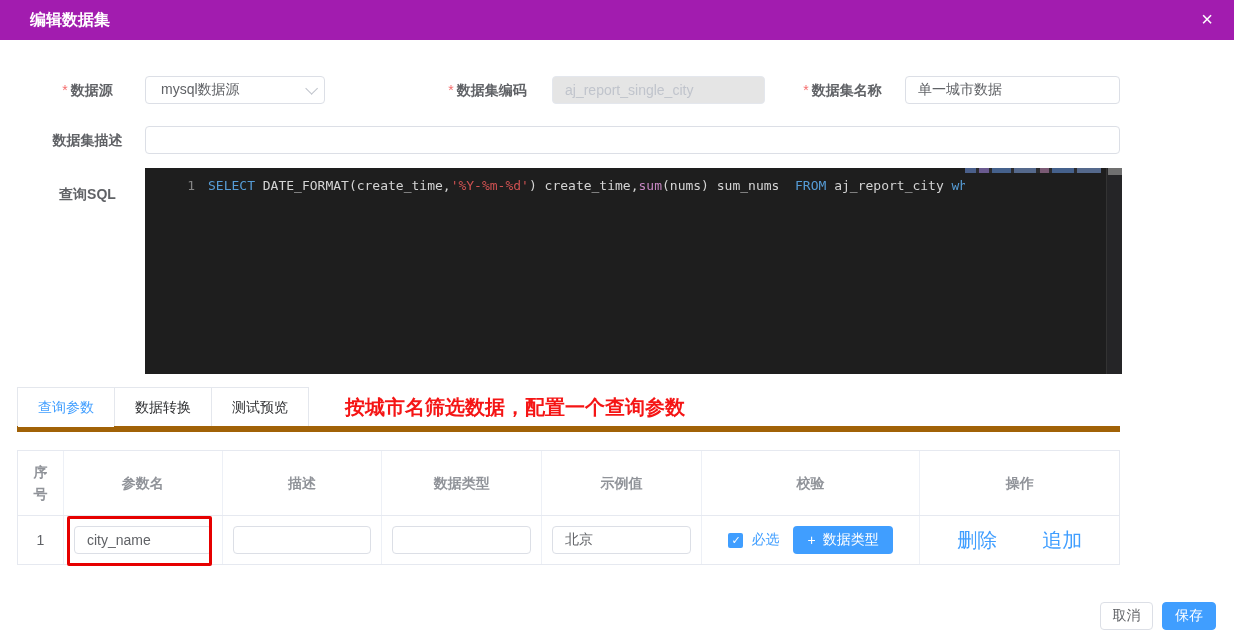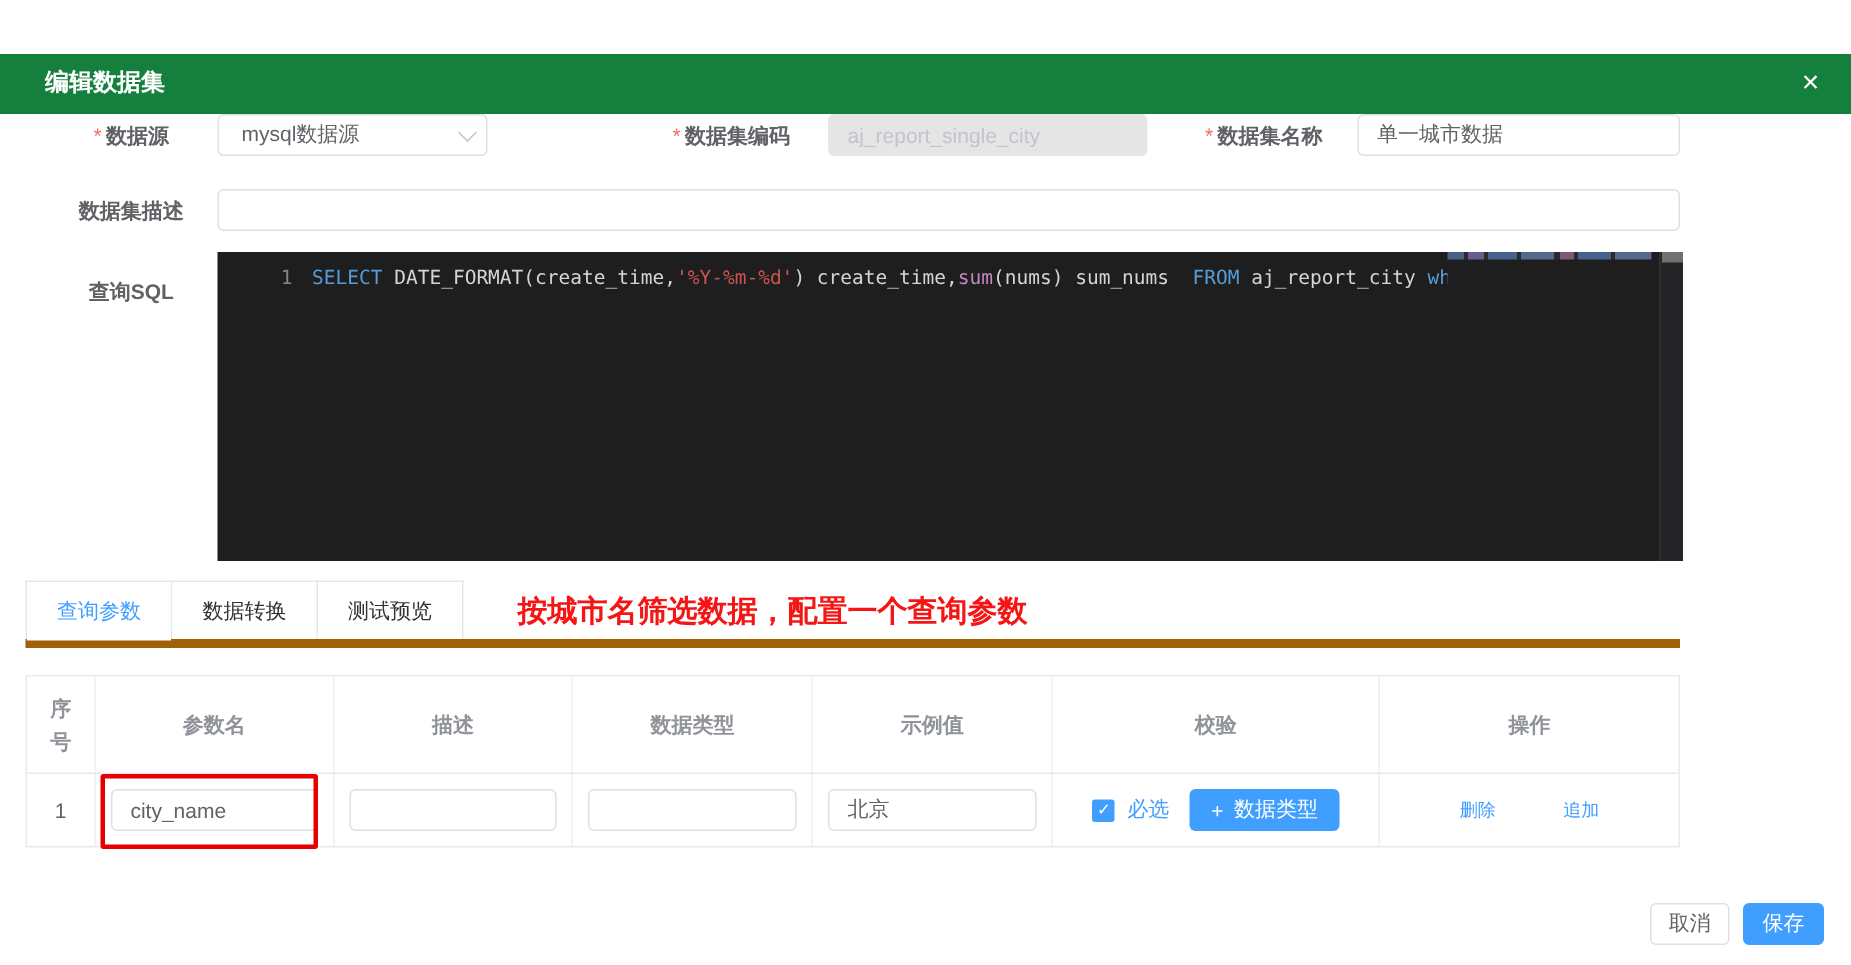--- a/index.html
+++ b/index.html
@@ -1,21 +1,21 @@
 <!DOCTYPE html>
 <html><head>
 <meta charset="utf-8">
 <style>
   * { margin:0; padding:0; box-sizing:border-box; }
   html,body { width:1234px; height:643px; background:#fff; overflow:hidden;
               font-family:"Liberation Sans","DejaVu Sans",sans-serif; }
   .abs { position:absolute; }
 
   
-  .dlg-header { left:0; top:0; width:1234px; height:40px; background:#15803d;margin-top:36px; }
+  .dlg-header { left:0; top:0; width:1234px; height:40px; background:#a21caf; }
   .dlg-title  { left:30px; top:0; height:40px; line-height:40px; color:#fff;
                 font-size:16px; font-weight:bold; }
   .dlg-close  { right:12px; top:0; height:40px; line-height:38px; width:30px;
                 color:#fff; font-size:20px; text-align:center; cursor:pointer; }
 
   
   .form-label { font-size:14px; color:#606266; font-weight:600; text-align:center;
                 height:28px; line-height:28px; }
   .req-star   { color:#f56c6c; margin-right:3px; font-weight:normal; }
   .el-input   { position:absolute; height:28px; border:1px solid #dcdfe6;
@@ -84,21 +84,21 @@
                 background:#fff; font-family:"Liberation Sans","DejaVu Sans",sans-serif; }
 
   .checkbox { width:15px; height:15px; background:#409eff; border-radius:2px;
               color:#fff; font-size:11px; line-height:15px; text-align:center;
               cursor:pointer; flex:0 0 auto; }
   .chk-label { color:#409eff; margin:0 14px 0 8px; cursor:pointer; }
   .btn-adv { height:28px; background:#409eff; color:#fff; border:none; border-radius:4px;
              font-size:14px; padding:0 14px; cursor:pointer; display:flex;
              align-items:center; gap:7px;
              font-family:"Liberation Sans","DejaVu Sans",sans-serif; }
-  .link { color:#409eff; cursor:pointer; font-size:12px; }
+  .link { color:#409eff; cursor:pointer; font-size:20px; }
   .ops { gap:45px; }
 
   .red-annot-box { left:67px; top:516px; width:145px; height:50px;
                    border:3px solid #e60000; border-radius:2px; pointer-events:none; }
 
   
   .btn-cancel { left:1100px; top:602px; width:53px; height:28px; background:#fff;
                 border:1px solid #dcdfe6; border-radius:4px; color:#606266;
                 font-size:14px; cursor:pointer;
                 font-family:"Liberation Sans","DejaVu Sans",sans-serif; }

